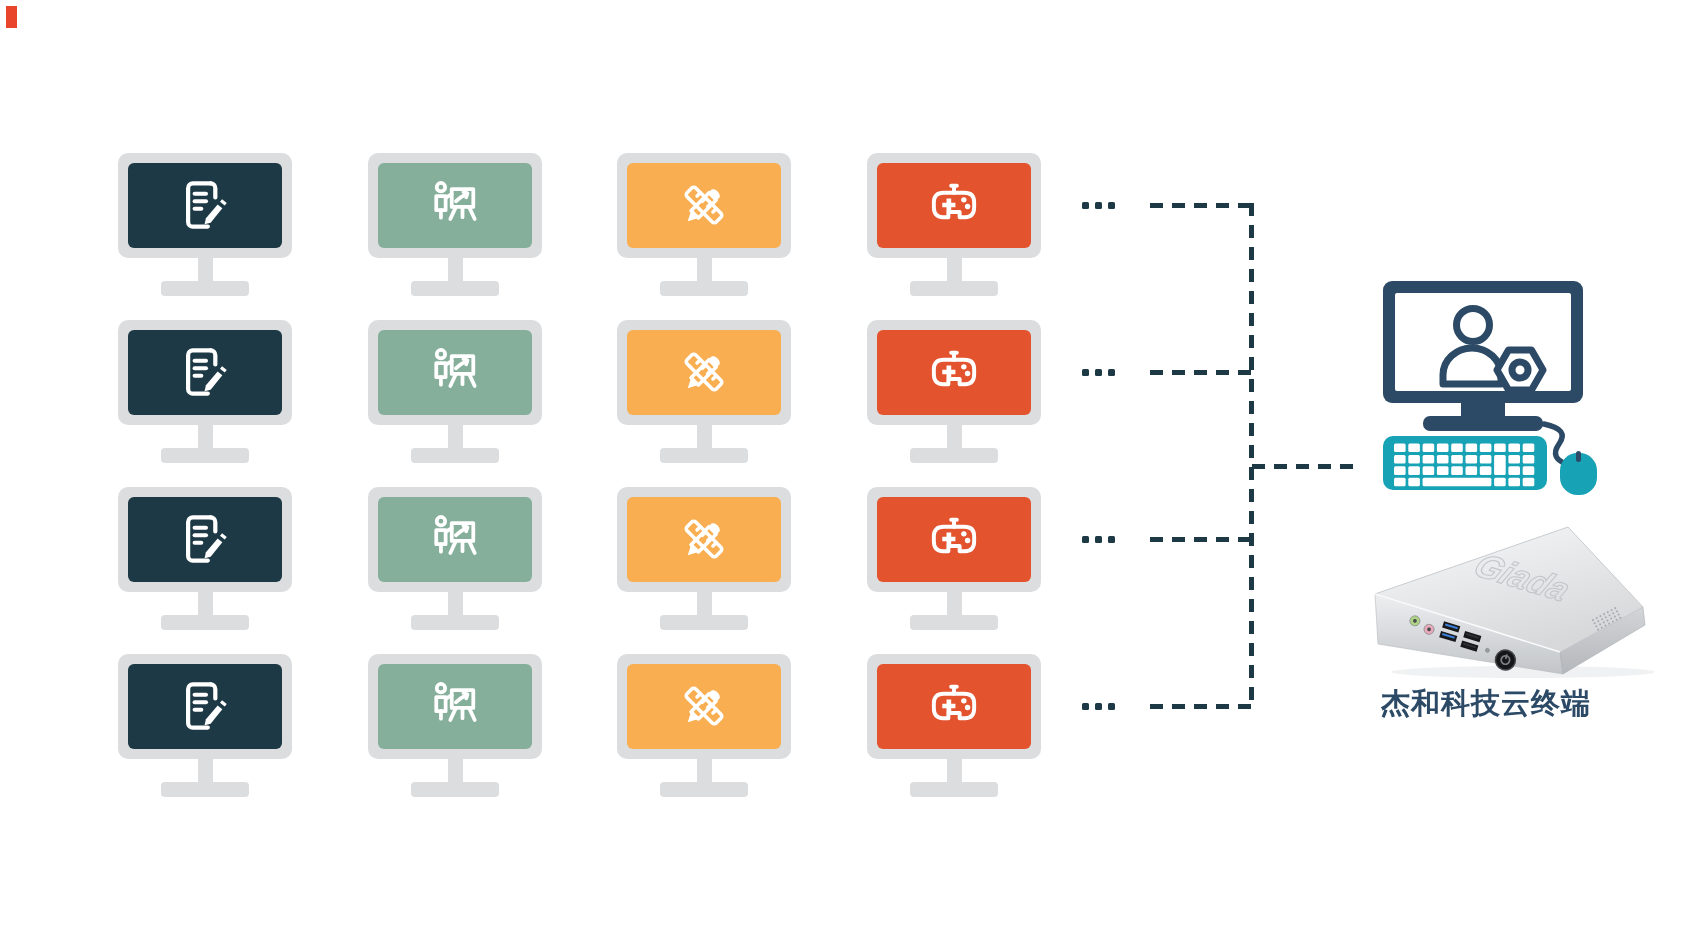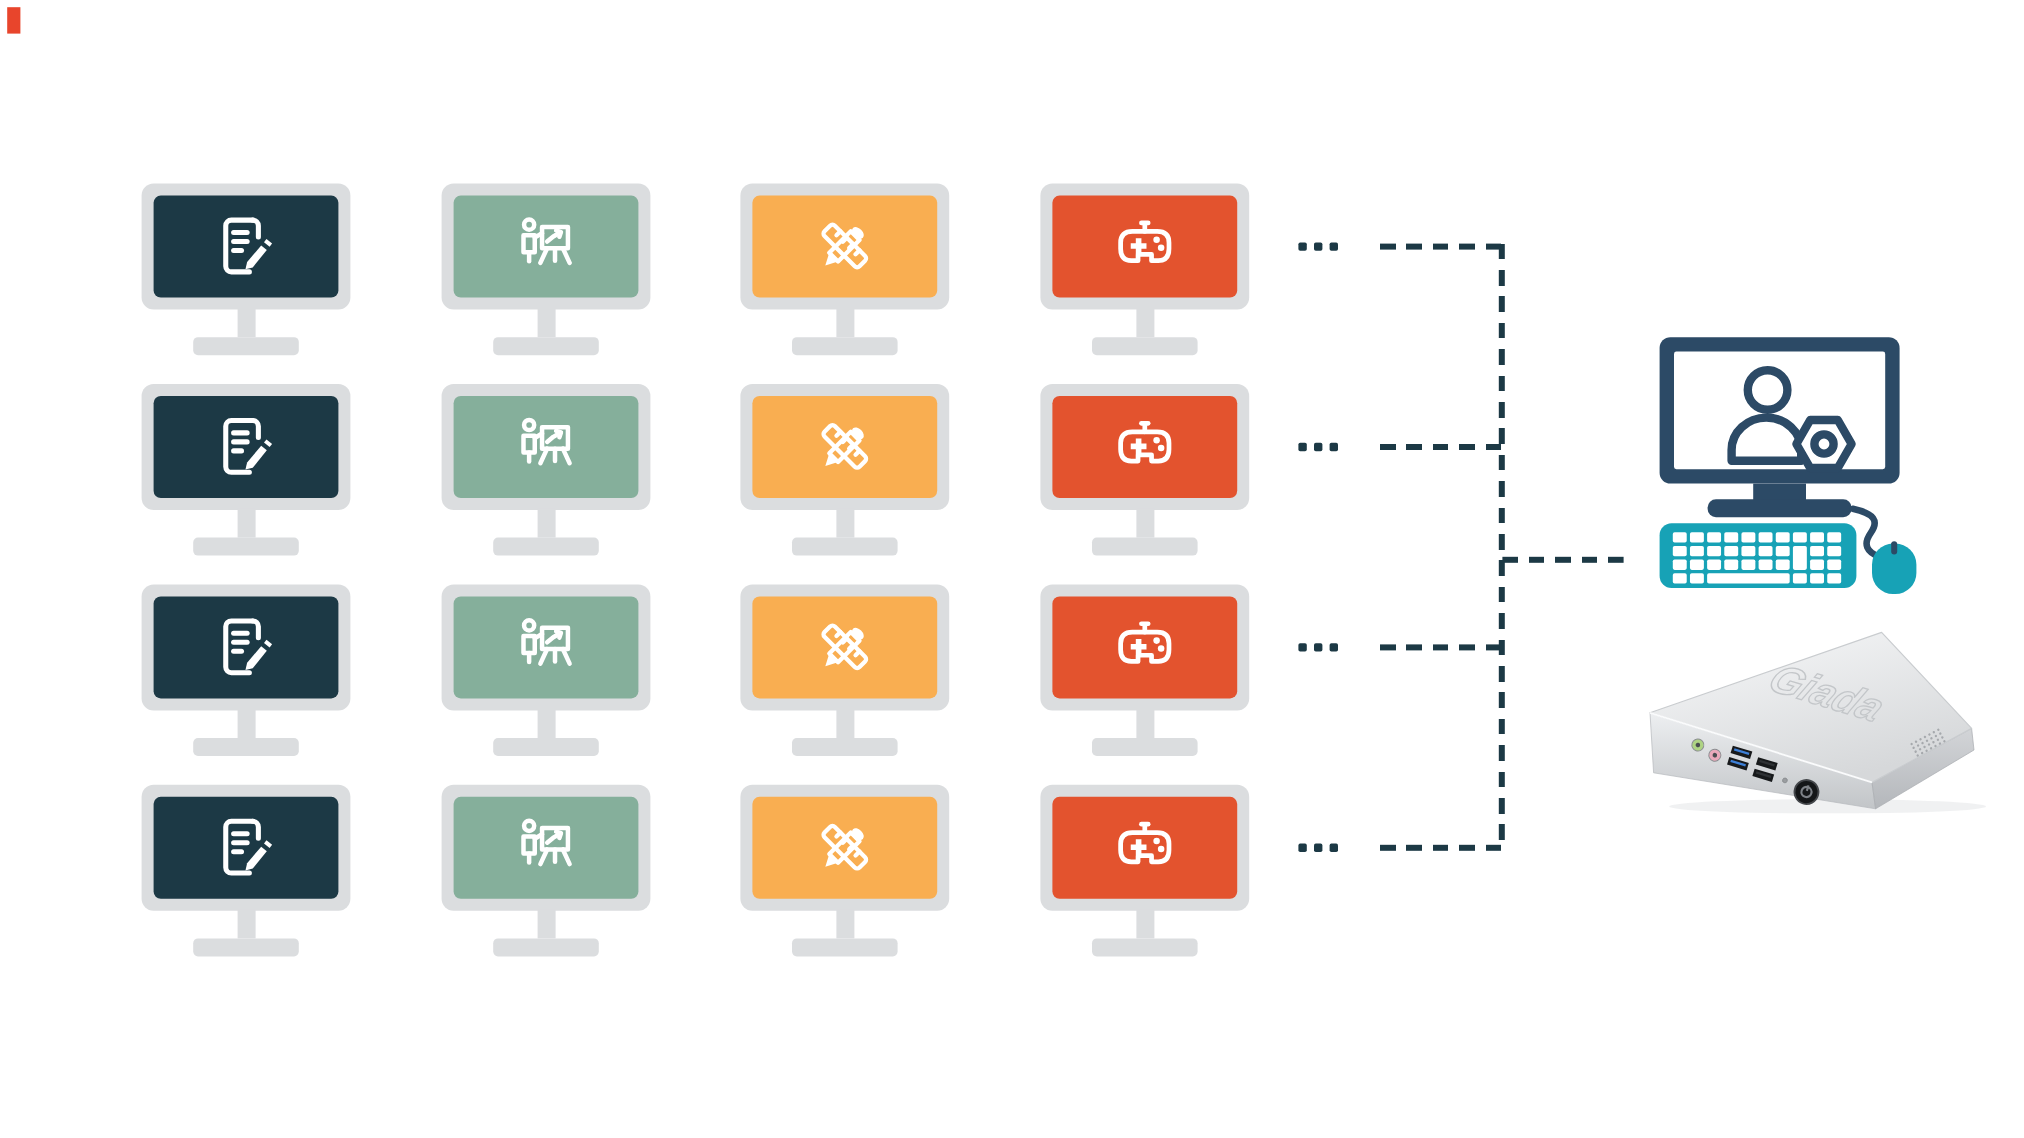--- a/index.html
+++ b/index.html
@@ -497,13 +497,14 @@
           <circle cx="4.2" cy="10.8" r="1"></circle>
           <circle cx="8.4" cy="10.8" r="1"></circle>
           <circle cx="12.600000000000001" cy="10.8" r="1"></circle>
           <circle cx="16.8" cy="10.8" r="1"></circle>
           <circle cx="21" cy="10.8" r="1"></circle>
           <circle cx="25.200000000000003" cy="10.8" r="1"></circle>
         </g>
     </svg>
   </div>
 
+  <div class="caption" style="color: rgb(44, 74, 102);">杰和科技云终端</div>
 </div>
 
 </body></html>

